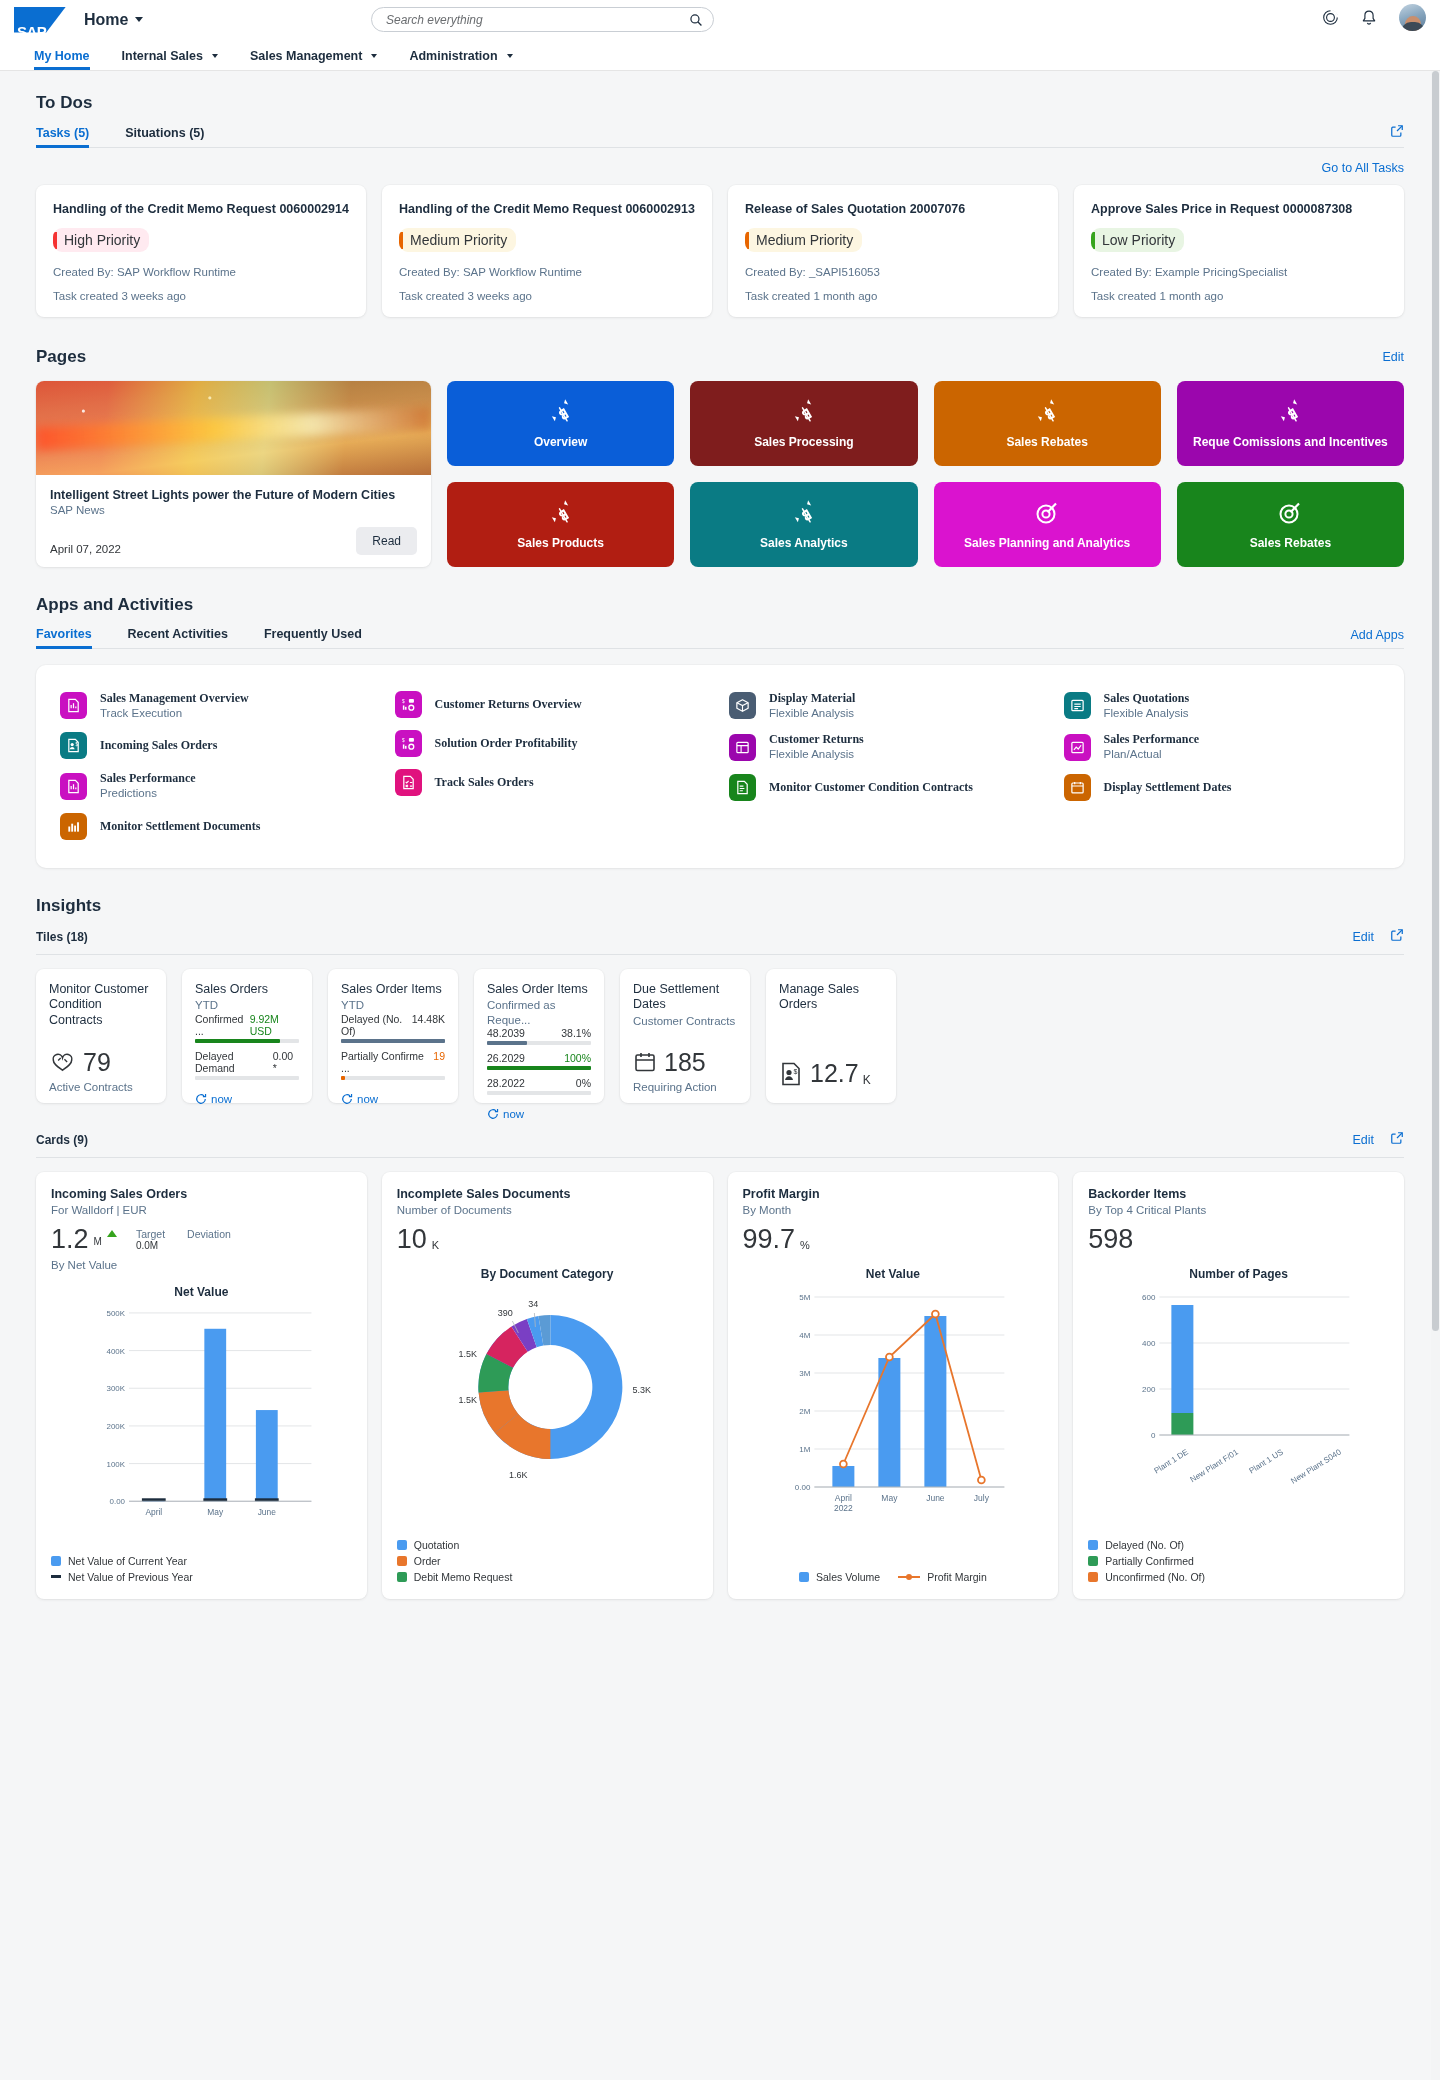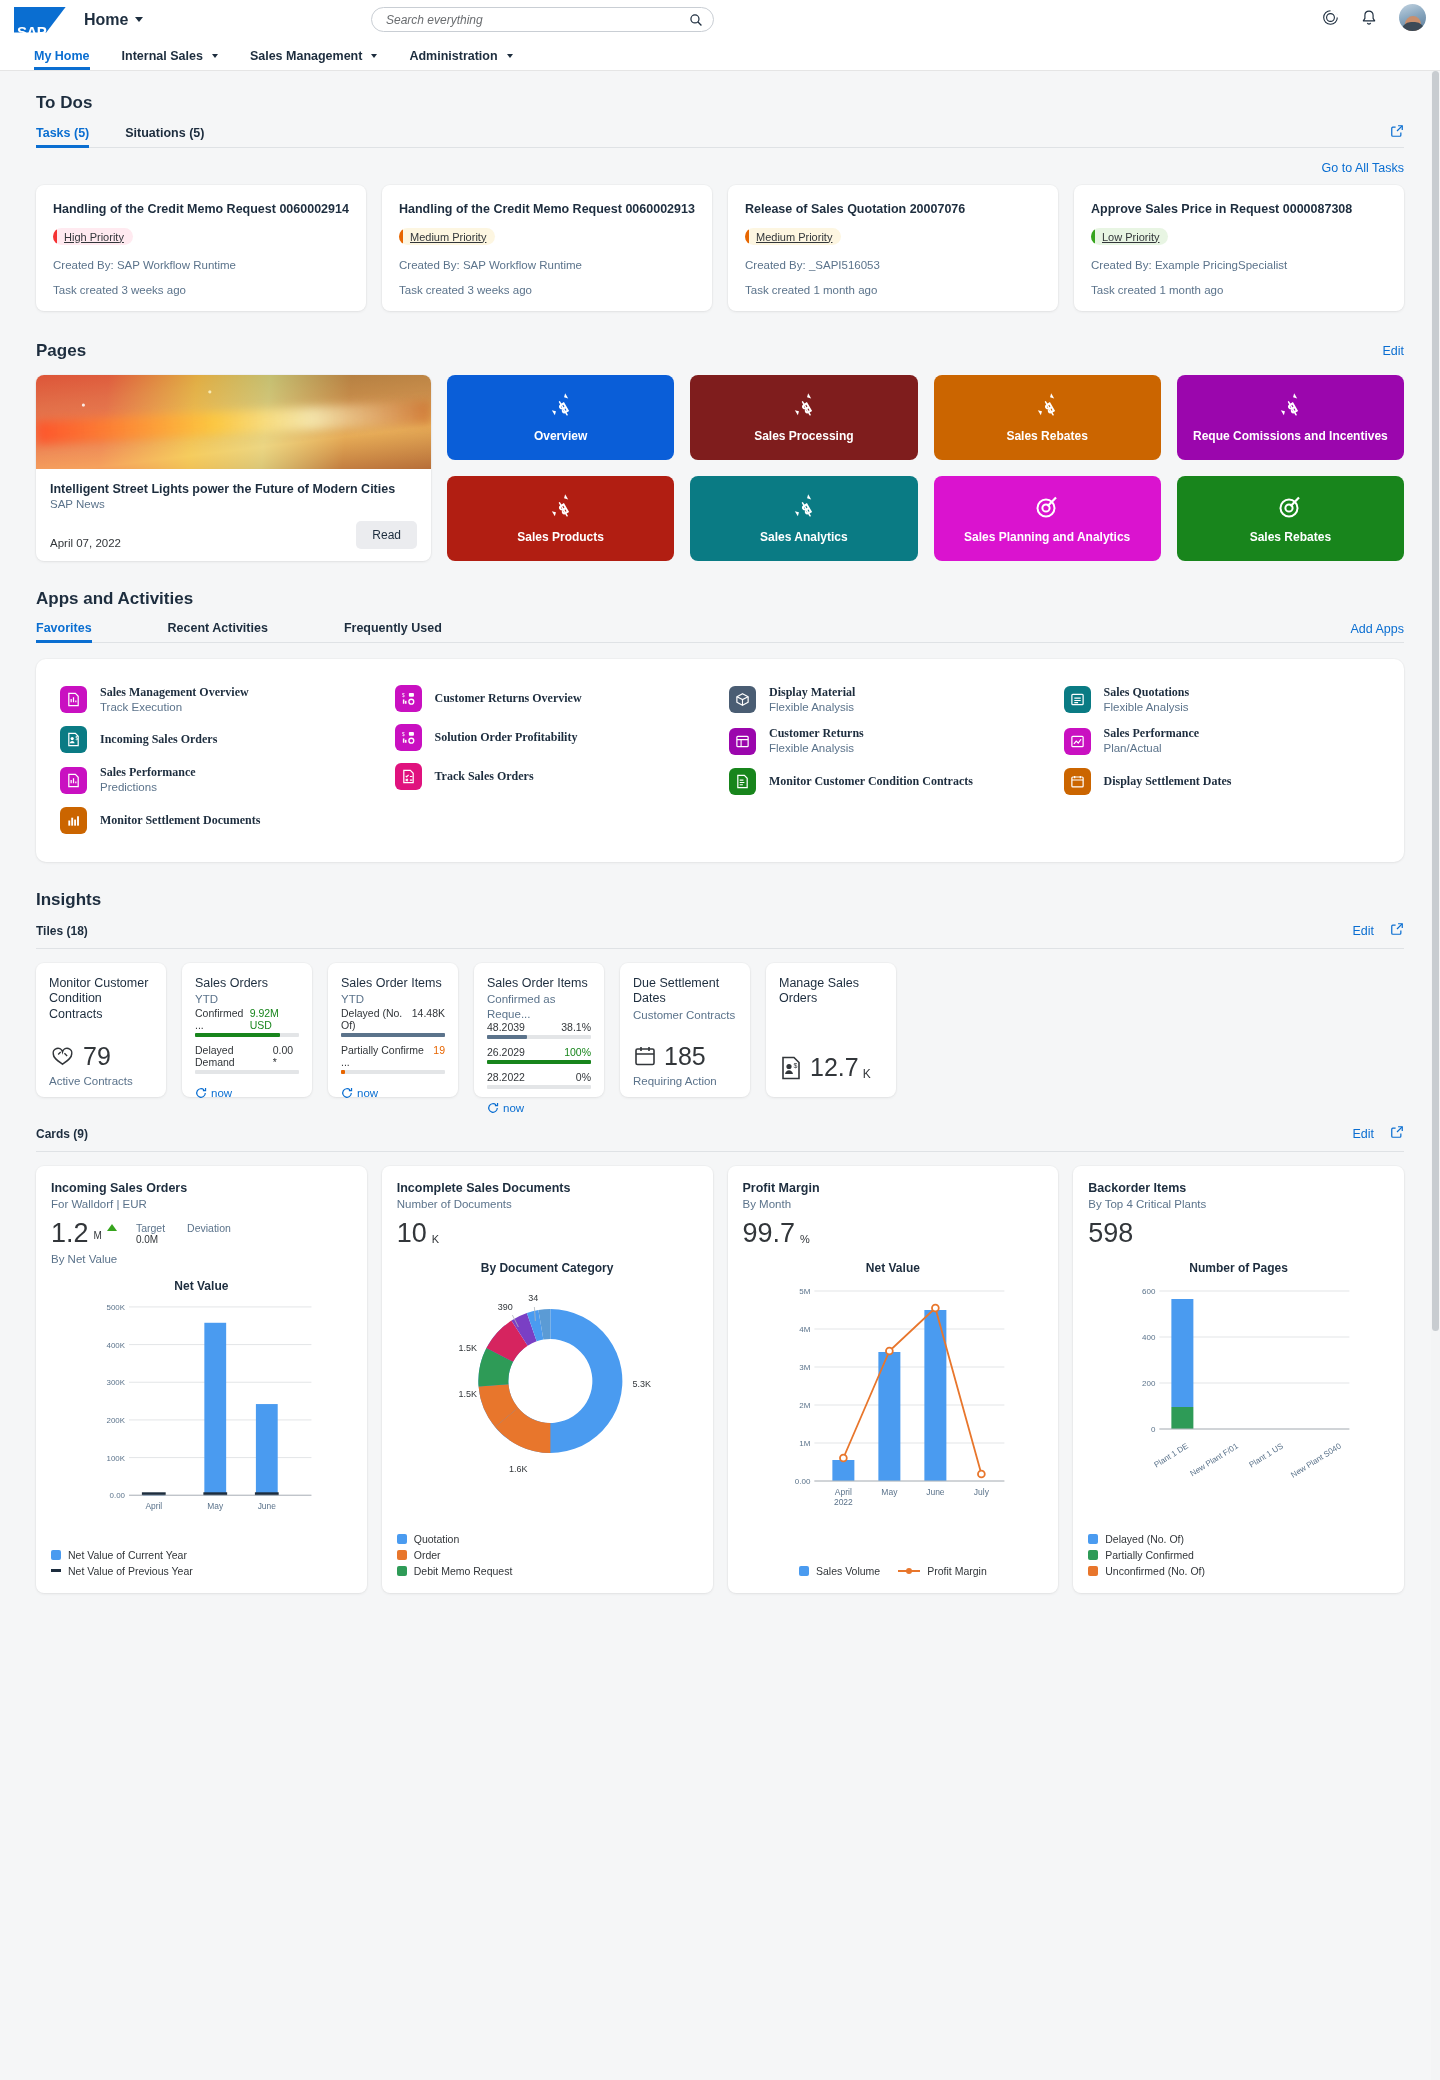--- a/index.html
+++ b/index.html
@@ -124,23 +124,23 @@
   .task-grid {
     display: grid; grid-template-columns: repeat(4, 1fr); gap: 16px; margin-top: 10px;
   }
   .task-card {
     background: #fff; border-radius: 8px; padding: 16px 17px 15px 17px; min-height: 126px;
     box-shadow: 0 0 0 1px rgba(0,0,0,0.02), 0 1px 3px rgba(0,0,0,0.07);
     display: flex; flex-direction: column; cursor: pointer;
   }
   .task-title { font-size: 12.5px; font-weight: bold; line-height: 1.28; color: #1d2d3e; }
   .prio {
-    display: inline-flex; align-items: center; border-radius: 9px; height: 17px;
-    font-size: 11px; padding: 0 9px 0 0; margin-top: 11px; align-self: flex-start;
-    overflow: hidden; color: #32363a; text-decoration: underline;
+    display: inline-flex; align-items: center; border-radius: 9px; height: 24px;
+    font-size: 14px; padding: 0 9px 0 0; margin-top: 11px; align-self: flex-start;
+    overflow: hidden; color: #32363a;
   }
   .prio .bar { width: 4px; height: 17px; margin-right: 7px; }
   .prio.high { background: #ffeaf0; }
   .prio.high .bar { background: #f53232; }
   .prio.medium { background: #fdf6e1; }
   .prio.medium .bar { background: #e76500; }
   .prio.low { background: #e8f5e3; }
   .prio.low .bar { background: #36a41d; }
   .task-meta { font-size: 11.5px; color: #5b738b; margin-top: 14px; }
   .task-foot { font-size: 11.5px; color: #5b738b; margin-top: auto; padding-top: 12px; }
@@ -186,21 +186,21 @@
     border-radius: 8px; display: flex; flex-direction: column; align-items: center;
     justify-content: center; color: #fff; cursor: pointer; padding: 10px 8px; gap: 9px;
   }
   .ptile .label {
     font-size: 12px; font-weight: bold; text-align: center; line-height: 1.2; color: #fff;
   }
   .ptile svg { display: block; }
 
   
   .apps { padding-top: 28px; }
-  .apps-tabs { display: flex; align-items: flex-end; margin-top: 12px; position: relative; gap: 40px; }
+  .apps-tabs { display: flex; align-items: flex-end; margin-top: 12px; position: relative; }
   .apps-panel {
     background: #fff; border-radius: 10px; margin-top: 16px; padding: 20px 24px 22px 24px;
     box-shadow: 0 0 0 1px rgba(0,0,0,0.02), 0 1px 3px rgba(0,0,0,0.06);
     display: grid; grid-template-columns: repeat(4, 1fr); gap: 8px 18px; align-content: start;
   }
   .app-item { display: flex; align-items: center; gap: 13px; padding: 6px 0; cursor: pointer; }
   .app-ico {
     width: 27px; height: 27px; border-radius: 6px; flex: 0 0 auto;
     display: flex; align-items: center; justify-content: center; color: #fff;
   }

